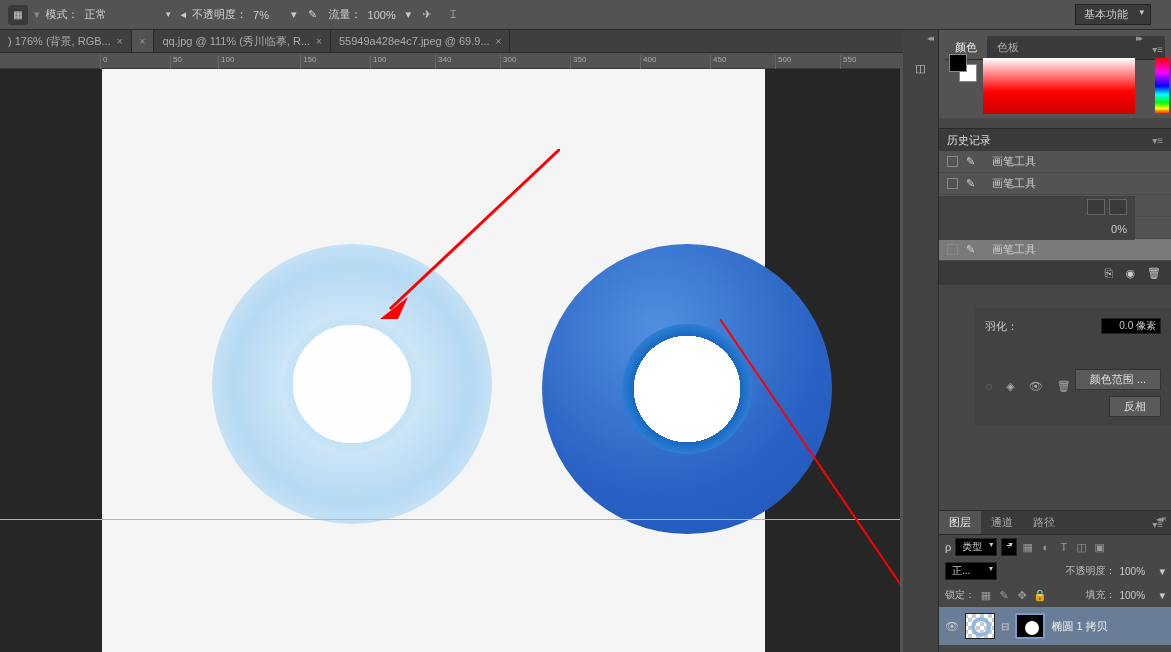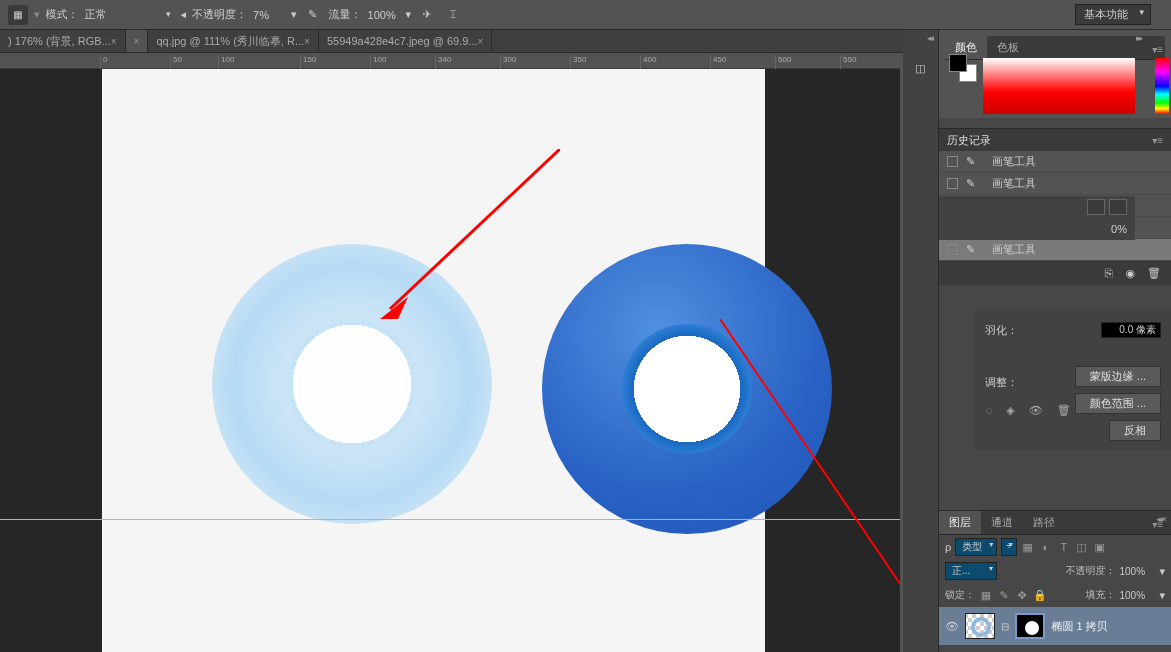--- a/index.html
+++ b/index.html
@@ -10,21 +10,21 @@
 .top-bar .lbl { color: #ccc; }
 .top-bar .dd { width: 90px; position: relative; }
 .top-bar .dd::after { content: '▾'; position: absolute; right: 4px; top: 2px; color: #ccc; font-size: 9px; }
 .top-bar .arrow-ico { color: #ccc; }
 .top-bar .val { color: #ccc; min-width: 32px; }
 .top-bar .icon-btn { width: 20px; height: 18px; display: flex; align-items: center; justify-content: center; color: #ccc; cursor: pointer; }
 .workspace-dd { position: absolute; right: 20px; top: 4px; background: #3a3a3a; padding: 2px 22px 2px 8px; border: 1px solid #222; }
 .workspace-dd::after { content: '▾'; position: absolute; right: 6px; top: 2px; font-size: 9px; }
 
 .tabs-bar { height: 23px; background: #3f3f3f; display: flex; align-items: flex-end; border-bottom: 1px solid #2a2a2a; }
-.tab { height: 22px; padding: 3px 8px; background: #3f3f3f; color: #aaa; font-size: 11px; display: flex; align-items: center; max-width: 290px; border-right: 1px solid #2a2a2a; }
+.tab { height: 22px; padding: 3px 8px; background: #3f3f3f; color: #aaa; font-size: 11px; display: flex; align-items: center; gap: 6px; max-width: 290px; border-right: 1px solid #2a2a2a; }
 .tab.active { background: #535353; color: #eee; }
 .tab .close { color: #999; cursor: pointer; font-size: 10px; }
 
 .ruler-h { position: absolute; left: 0; top: 53px; width: 900px; height: 16px; background: #535353; border-bottom: 1px solid #3a3a3a; font-size: 8px; color: #aaa; }
 .ruler-h span { position: absolute; top: 2px; border-left: 1px solid #666; padding-left: 2px; height: 14px; }
 
 .canvas-area { position: absolute; left: 0; top: 69px; width: 900px; height: 583px; background: #262626; overflow: hidden; }
 .canvas { position: absolute; left: 102px; top: -10px; width: 663px; height: 600px; background: #f5f5f5; }
 .guide-h { position: absolute; left: 0; width: 900px; height: 1px; background: #00ffff; }
 
@@ -62,29 +62,29 @@
 .hist-item .chk { width: 11px; height: 11px; border: 1px solid #888; }
 .hist-item .brush { width: 18px; color: #ccc; }
 .hist-bottom { height: 24px; display: flex; justify-content: flex-end; align-items: center; gap: 12px; padding: 0 10px; background: #3a3a3a; color: #ccc; }
 
 .mask-strip { position: absolute; top: 214px; right: 0; width: 196px; background: #424242; }
 .mask-row { height: 22px; display: flex; align-items: center; padding: 0 8px; gap: 6px; }
 .mask-icons { display: flex; gap: 4px; }
 .mask-icons div { width: 18px; height: 16px; border: 1px solid #666; background: #3a3a3a; }
 
 .props-panel { position: absolute; top: 278px; width: 196px; left: 36px; background: #424242; padding: 6px 10px; }
-.prop-row { display: flex; align-items: flex-end; justify-content: space-between; height: 24px; }
+.prop-row { display: flex; align-items: center; justify-content: space-between; height: 24px; }
 .prop-row input { width: 60px; height: 16px; background: #000000; border: 1px solid #222; color: #ccc; font-size: 10px; text-align: right; padding-right: 4px; }
 .btn-sm { background: #5a5a5a; border: 1px solid #333; color: #ddd; font-size: 11px; padding: 2px 14px; margin: 3px 0; cursor: pointer; display: block; float: right; clear: both; }
 .prop-bottom { height: 24px; display: flex; justify-content: flex-end; align-items: center; gap: 14px; padding: 0 4px; color: #aaa; margin-top: 8px; }
 
 .layers-panel { position: absolute; top: 480px; width: 232px; height: 172px; background: #474747; border-top: 1px solid #2a2a2a; }
 .layers-panel .panel-tabs { background: #3a3a3a; }
 .lay-row { height: 24px; display: flex; align-items: center; gap: 4px; padding: 0 6px; background: #474747; position: relative; }
-.lay-row select, .lay-row .dd2 { background: #0c4a6e; border: 1px solid #222; color: #ccc; font-size: 10px; height: 18px; }
+.lay-row select, .lay-row .dd2 { background: #000000; border: 1px solid #222; color: #ccc; font-size: 10px; height: 18px; }
 .dd2 { padding: 1px 14px 1px 6px; position: relative; }
 .dd2::after { content: '▾'; position: absolute; right: 3px; top: 1px; font-size: 8px; }
 .lay-row .lbl2 { color: #bbb; font-size: 10px; }
 .lay-row .val2 { color: #ccc; font-size: 10px; min-width: 36px; }
 .lay-row .ico { width: 14px; text-align: center; color: #999; }
 .layer-item { height: 38px; display: flex; align-items: center; gap: 6px; padding: 0 6px; background: #6a7d96; }
 .layer-item .eye { color: #ccc; width: 14px; }
 .layer-item .thumb { width: 30px; height: 26px; background: repeating-conic-gradient(#ccc 0% 25%, #fff 0% 50%) 50% / 8px 8px; border: 1px solid #222; position: relative; }
 .layer-item .thumb .ring { position: absolute; left: 5px; top: 3px; width: 20px; height: 20px; border: 4px solid #90b8e0; border-radius: 50%; }
 .layer-item .mask-thumb { width: 30px; height: 26px; background: #000; border: 2px solid #7a9ac8; position: relative; }
@@ -228,24 +228,20 @@
         <span>🗑</span>
       </div>
     </div>
 
     <div class="props-panel">
       <div class="prop-row">
         <span class="lbl2">羽化：</span>
         <input value="0.0 像素" style="">
       </div>
       <div style="height:28px"></div>
-      <div class="prop-row">
-          <span class="lbl2">调整：</span>
-        <button class="btn-sm">蒙版边缘 ...</button>
-        </div>
       <button class="btn-sm">颜色范围 ...</button>
       <button class="btn-sm">反相</button>
       <div class="prop-bottom">
         <span>◌</span>
         <span>◈</span>
         <span>👁</span>
         <span>🗑</span>
       </div>
     </div>
 

